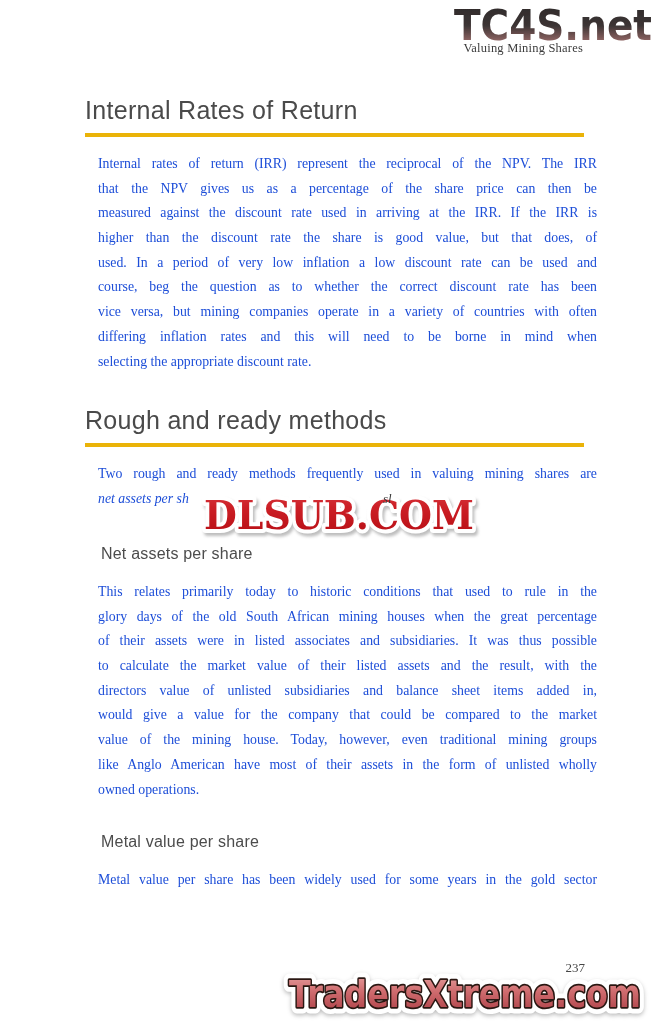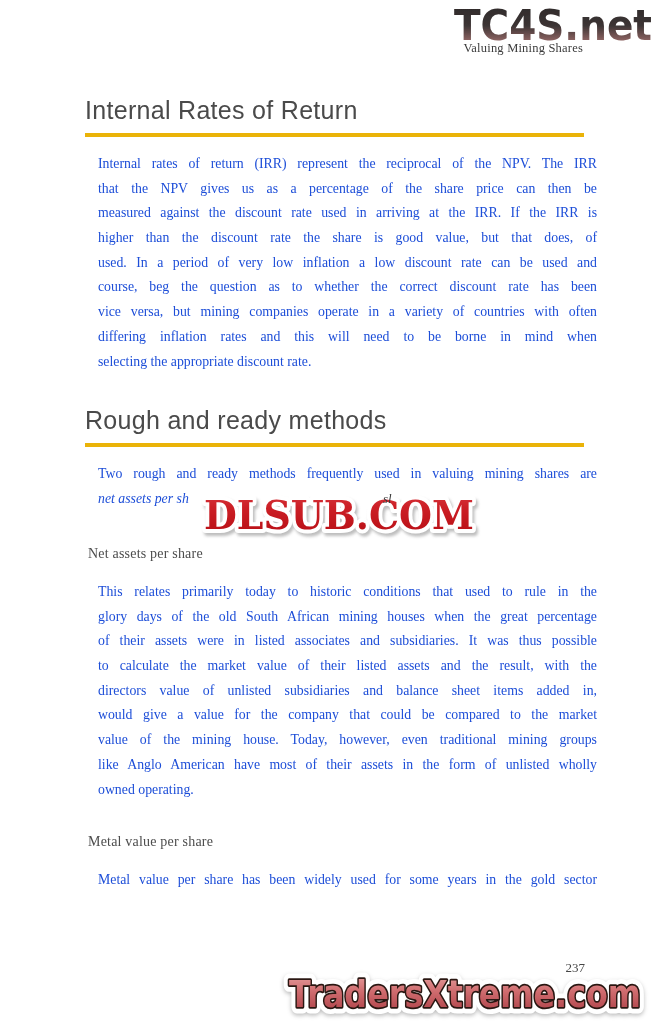--- a/index.html
+++ b/index.html
@@ -19,23 +19,23 @@
   }
   
   .section-heading{
     position:absolute;left:85px;width:499px;
     font-family:"Liberation Sans",sans-serif;
     font-size:25px;font-weight:400;line-height:28px;
     color:#4a4a4a;letter-spacing:0.3px;
     padding-bottom:9px;border-bottom:4px solid #eab308;
   }
   .sub-heading{
-    position:absolute;left:88px;width:499px;
-    font-family:Liberation Serif, serif;
-    font-size:14px;font-weight:400;line-height:24px;
+    position:absolute;left:101px;width:499px;
+    font-family:Liberation Sans, sans-serif;
+    font-size:16px;font-weight:400;line-height:24px;
     color:#4c4c4c;letter-spacing:0.2px;
   }
   
   .paragraph{
     position:absolute;left:98px;width:499px;
     font-size:13.8px;color:#1d4ed8;
   }
   .pline{
     height:24.7px;line-height:24.7px;
     text-align:justify;text-align-last:justify;
@@ -119,21 +119,21 @@
   <div class="sub-heading" style="top:542px;">Net assets per share</div>
   <div class="paragraph" style="top:580px;">
       <div class="pline">This relates primarily today to historic conditions that used to rule in the</div>
       <div class="pline">glory days of the old South African mining houses when the great percentage</div>
       <div class="pline">of their assets were in listed associates and subsidiaries. It was thus possible</div>
       <div class="pline">to calculate the market value of their listed assets and the result, with the</div>
       <div class="pline">directors value of unlisted subsidiaries and balance sheet items added in,</div>
       <div class="pline">would give a value for the company that could be compared to the market</div>
       <div class="pline">value of the mining house. Today, however, even traditional mining groups</div>
       <div class="pline">like Anglo American have most of their assets in the form of unlisted wholly</div>
-      <div class="pline pline-last">owned operating.</div>
+      <div class="pline pline-last">owned operations.</div>
     </div>
 
   <div class="sub-heading" style="top:830px;">Metal value per share</div>
   <div class="paragraph" style="top:868px;">
       <div class="pline">Metal value per share has been widely used for some years in the gold sector</div>
     </div>
 
   <div class="page-number">237</div>
 
   <svg class="traders-svg" width="374" height="58" viewBox="0 0 374 58">

